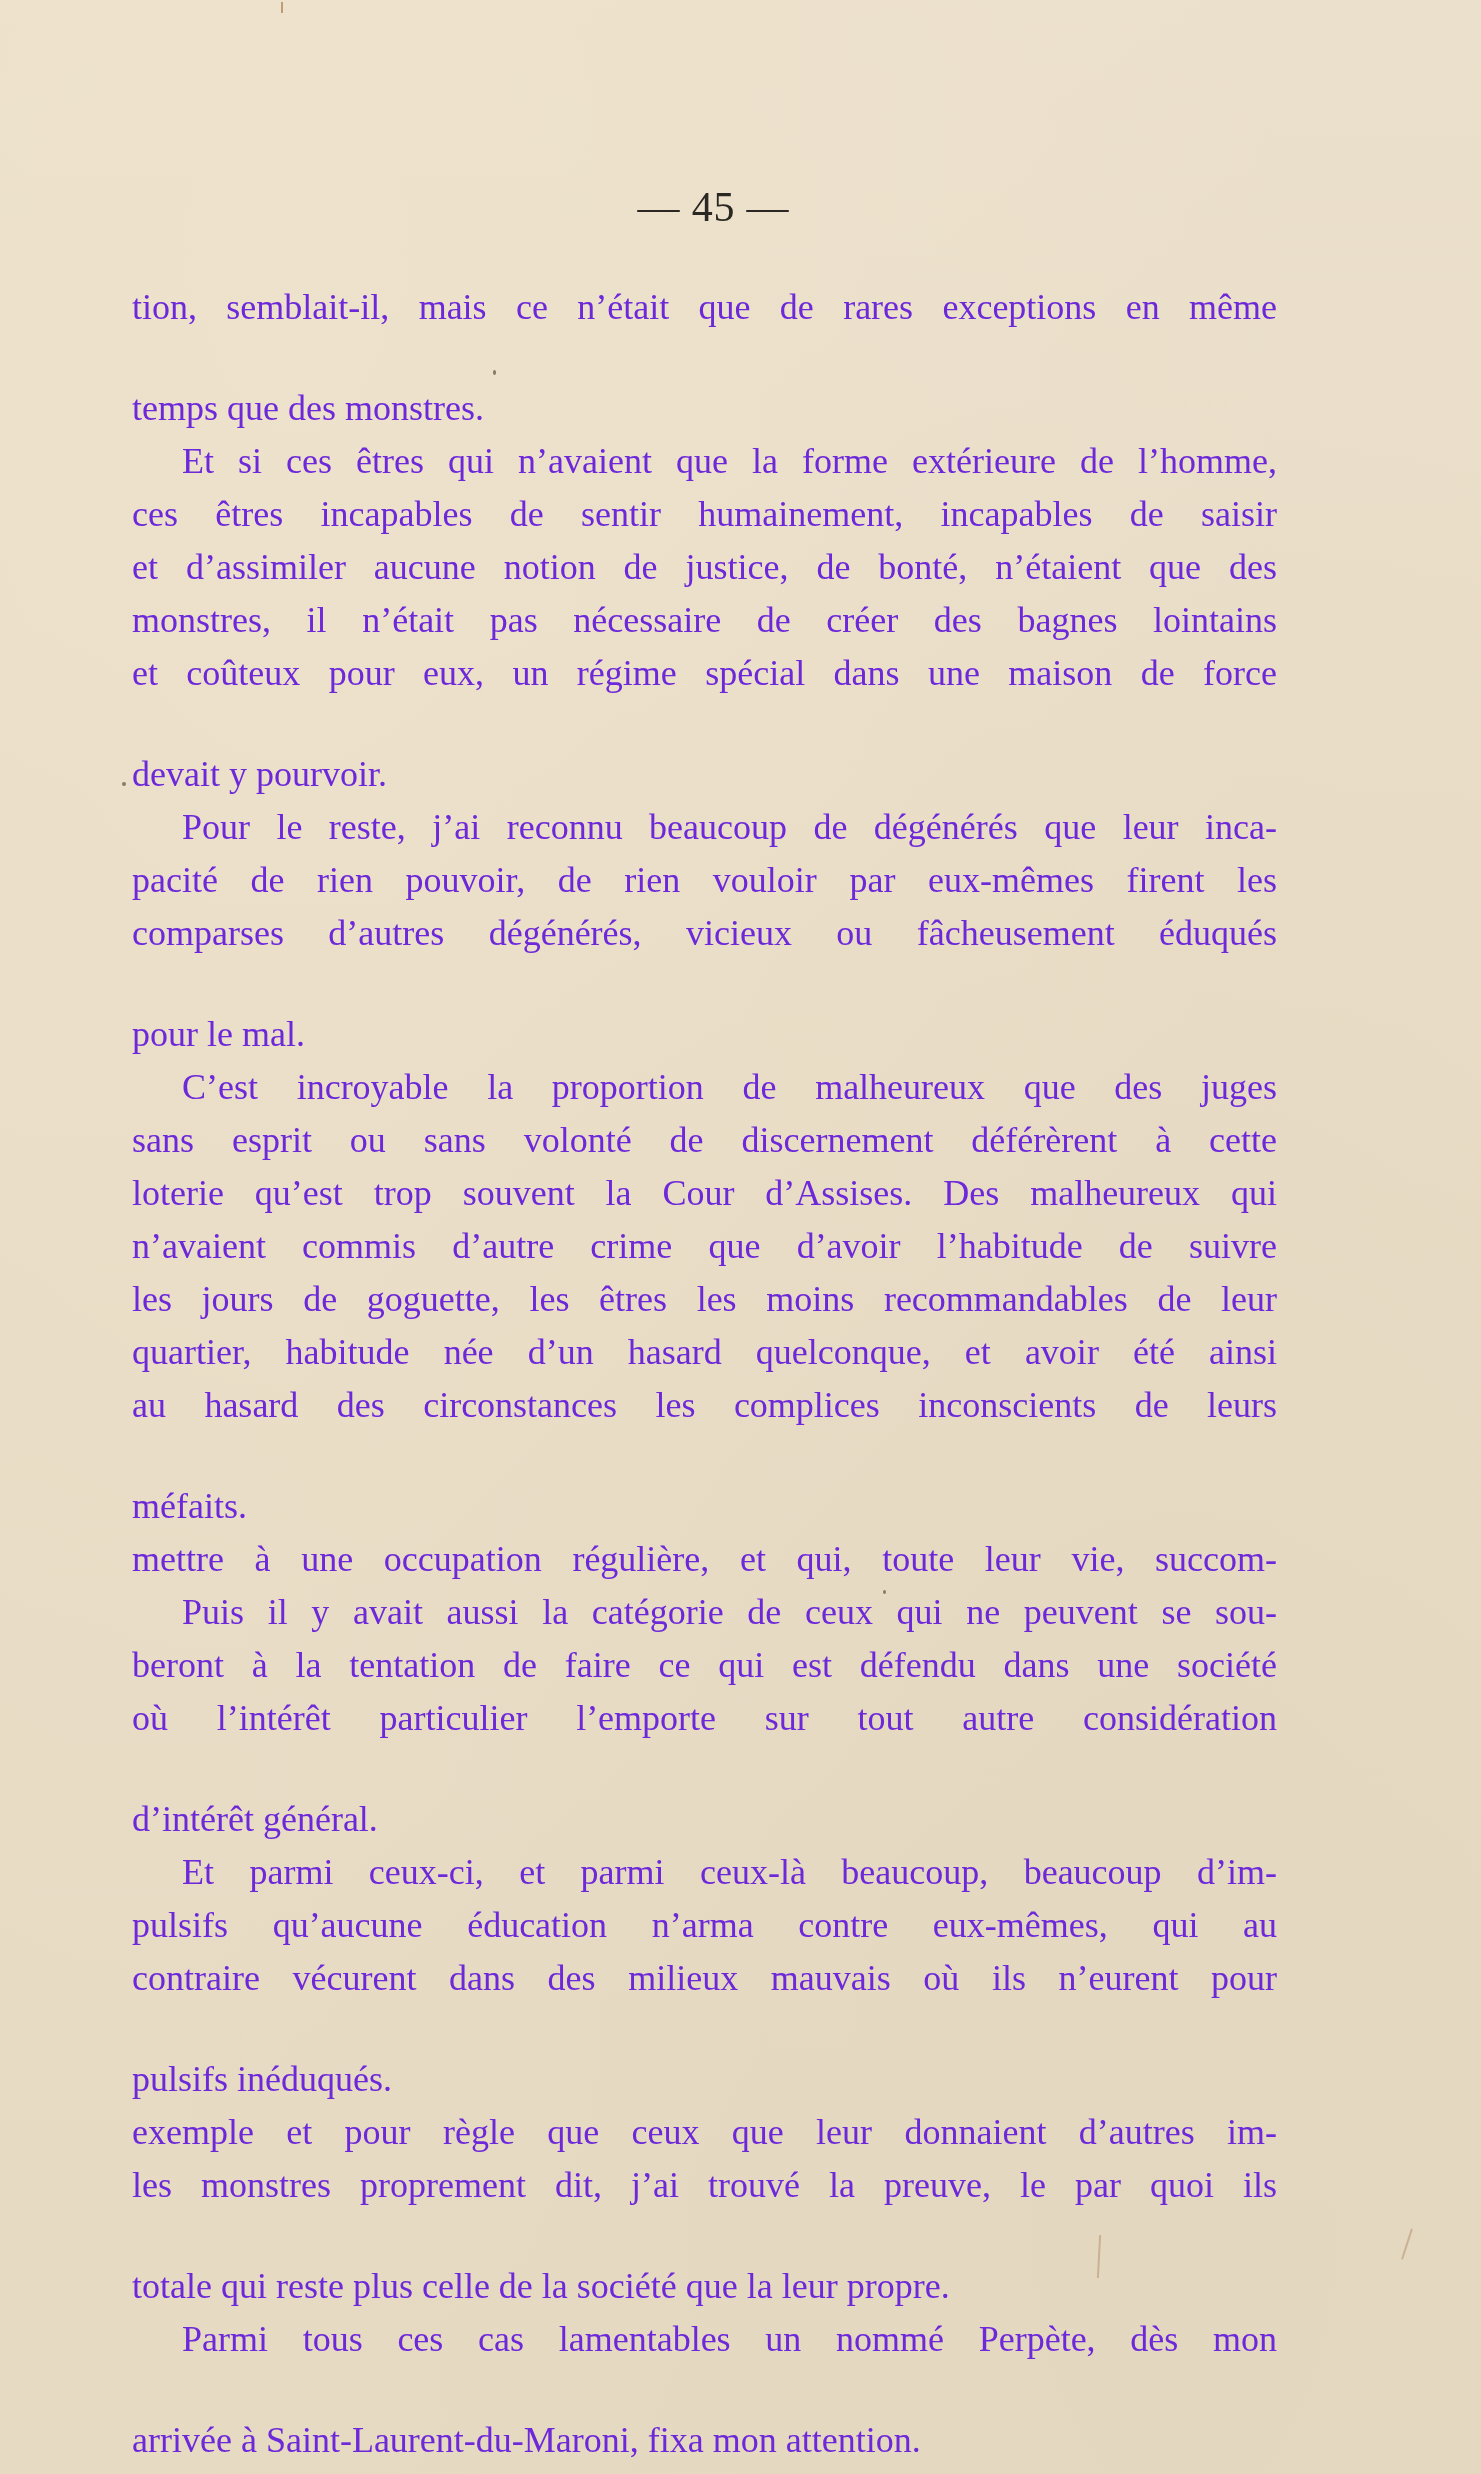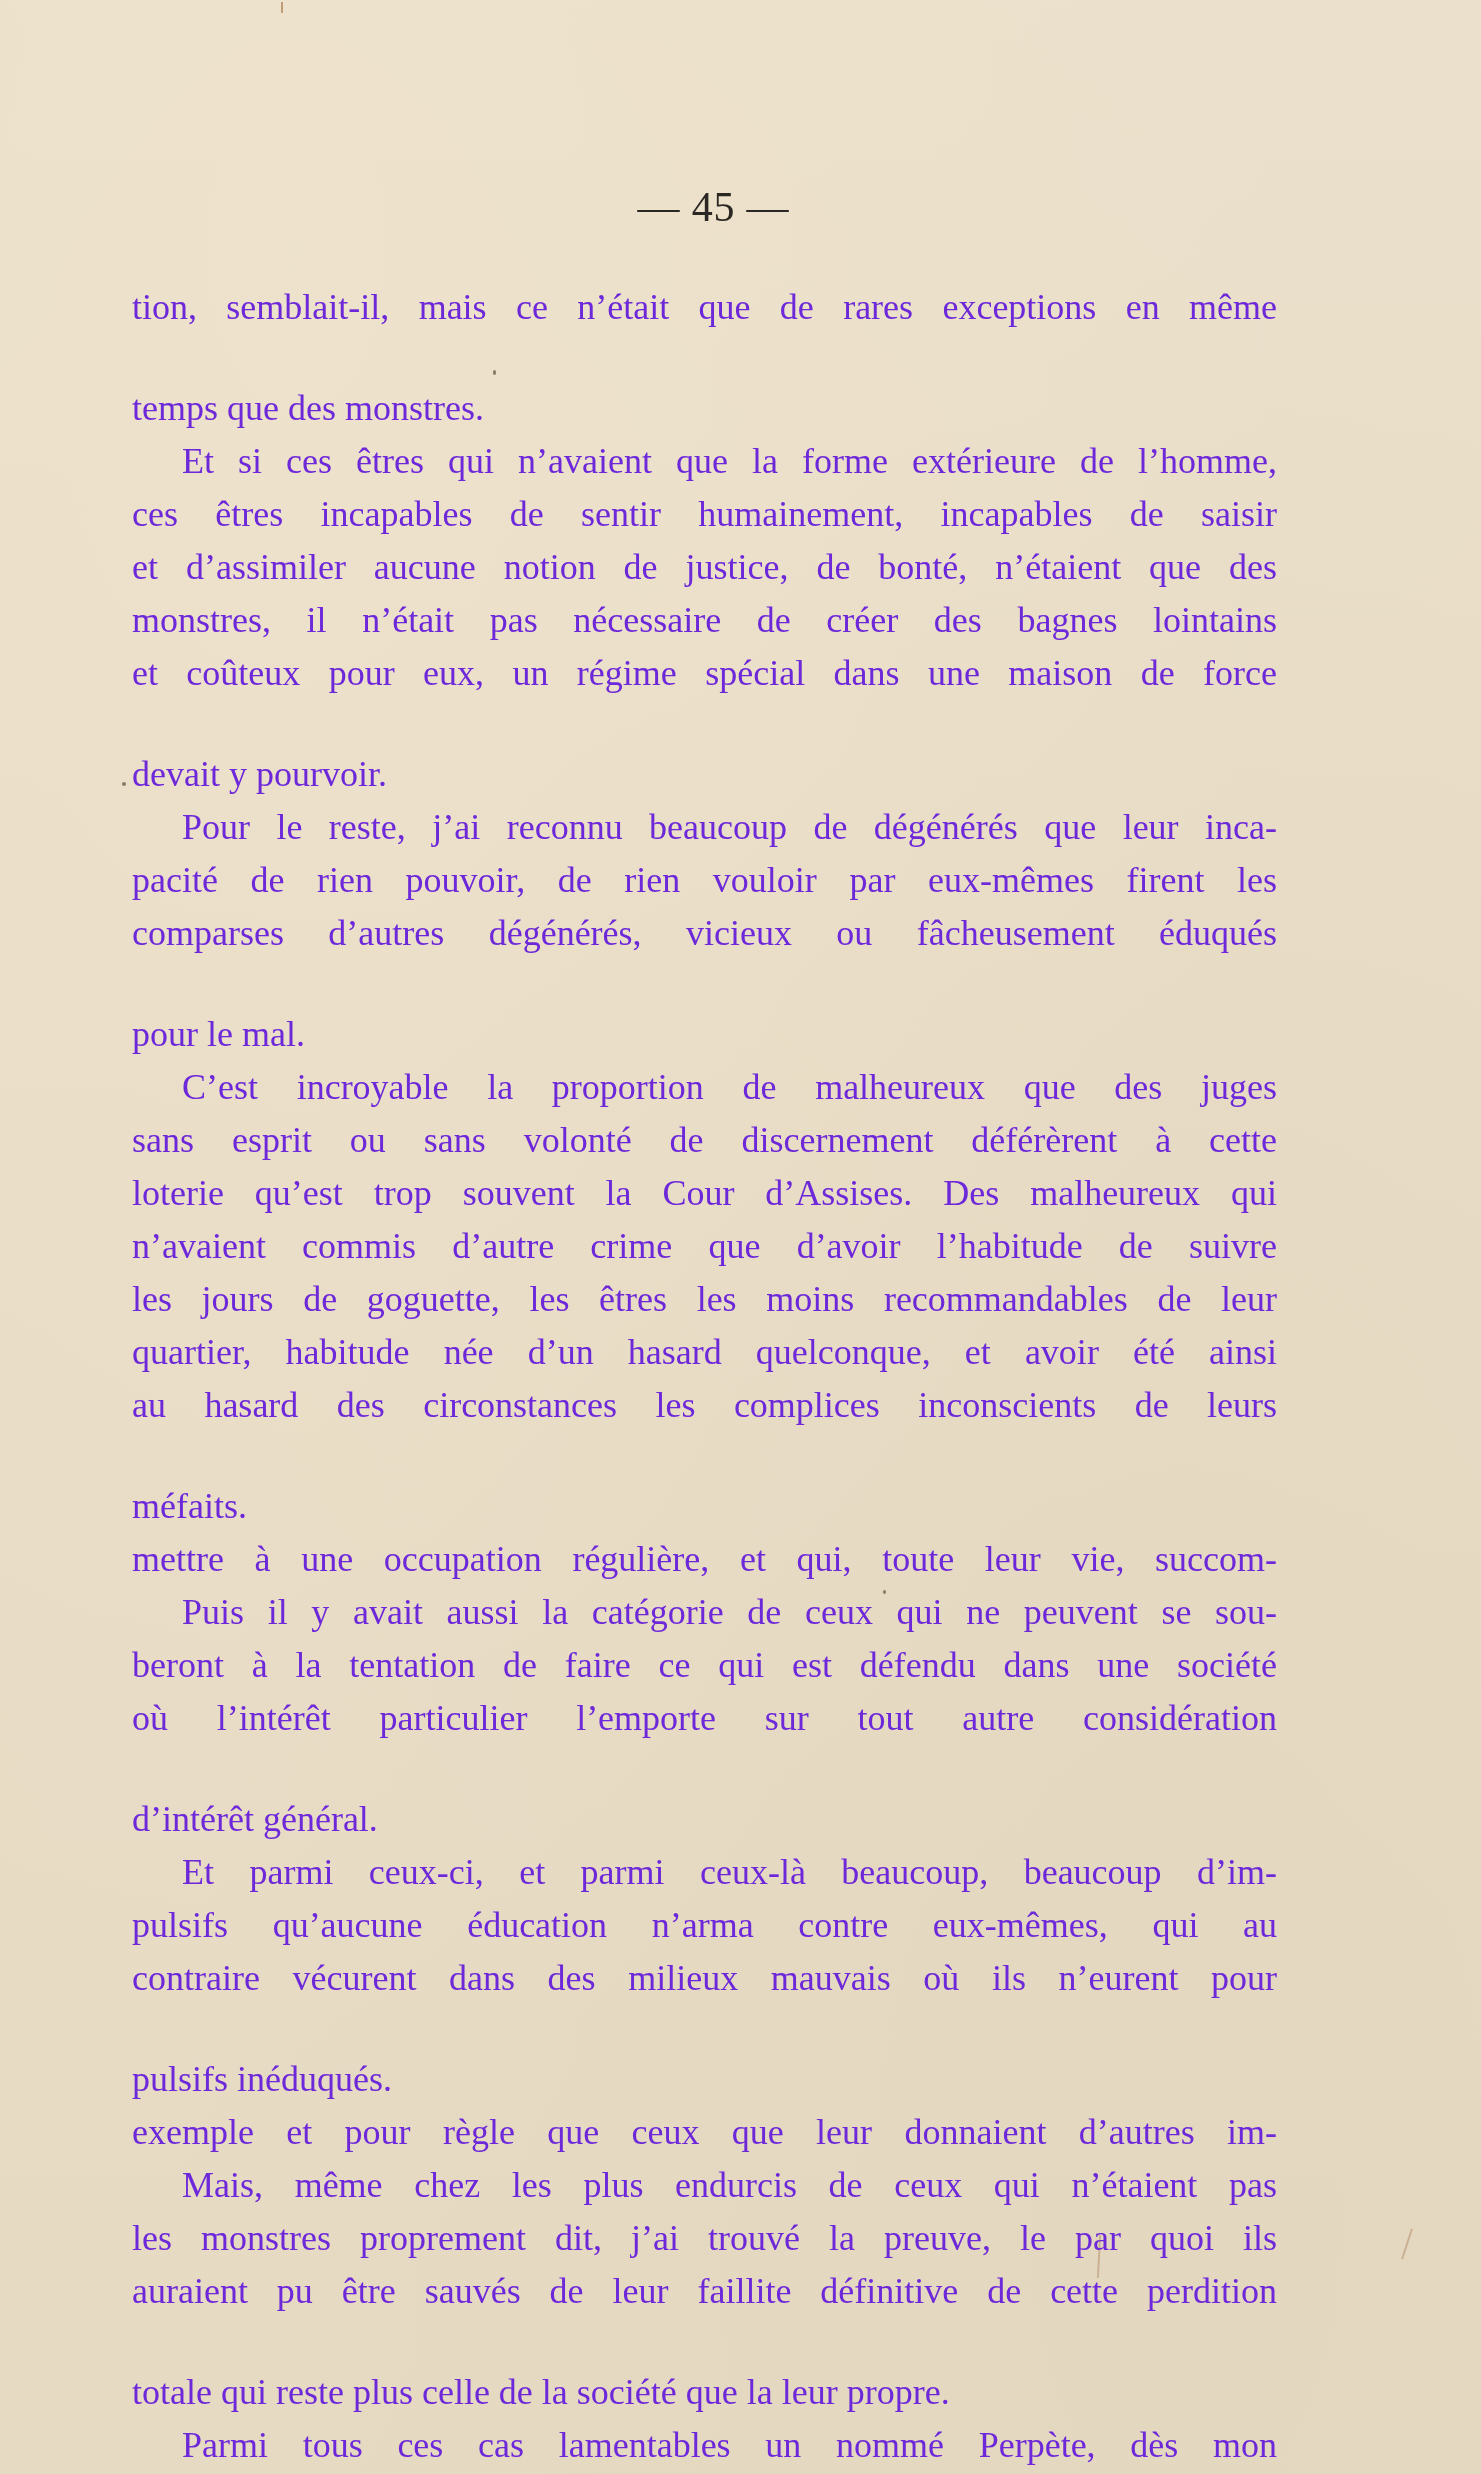--- a/index.html
+++ b/index.html
@@ -107,23 +107,21 @@
 
   <div>
     <span class="line indent">Et parmi ceux-ci, et parmi ceux-là beaucoup, beaucoup d’im-</span>
     <span class="line">pulsifs qu’aucune éducation n’arma contre eux-mêmes, qui au</span>
     <span class="line">contraire vécurent dans des milieux mauvais où ils n’eurent pour</span>
     <span class="line last">pulsifs inéduqués.</span>
     <span class="line">exemple et pour règle que ceux que leur donnaient d’autres im-</span>
   </div>
 
   <div>
-    <span class="line indent">Mais, même chez les plus endurcis de ceux qui n’étaient pas</span>
     <span class="line">les monstres proprement dit, j’ai trouvé la preuve, le par quoi ils</span>
-    <span class="line">auraient pu être sauvés de leur faillite définitive de cette perdition</span>
     <span class="line last">totale qui reste plus celle de la société que la leur propre.</span>
   </div>
 
   <div>
     <span class="line indent">Parmi tous ces cas lamentables un nommé Perpète, dès mon</span>
     <span class="line last">arrivée à Saint-Laurent-du-Maroni, fixa mon attention.</span>
   </div>
 </div>
 
 

